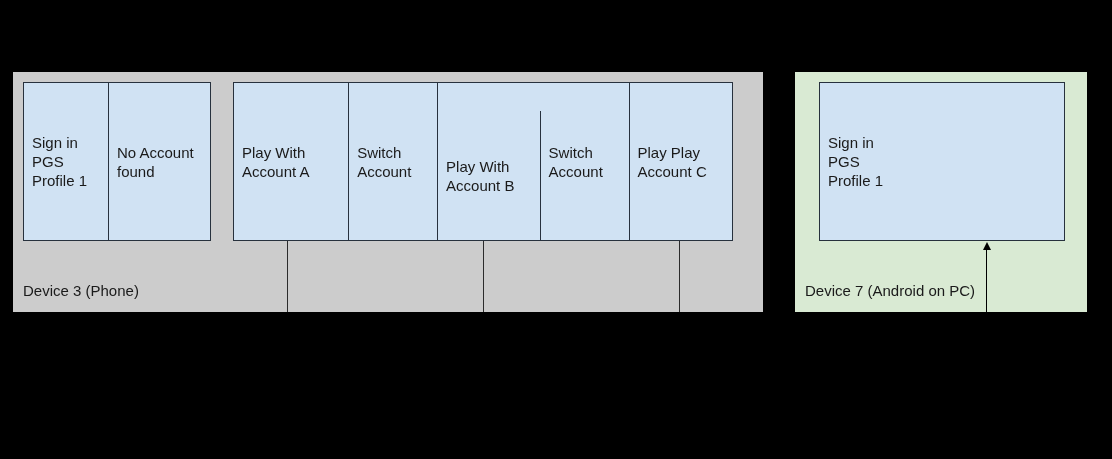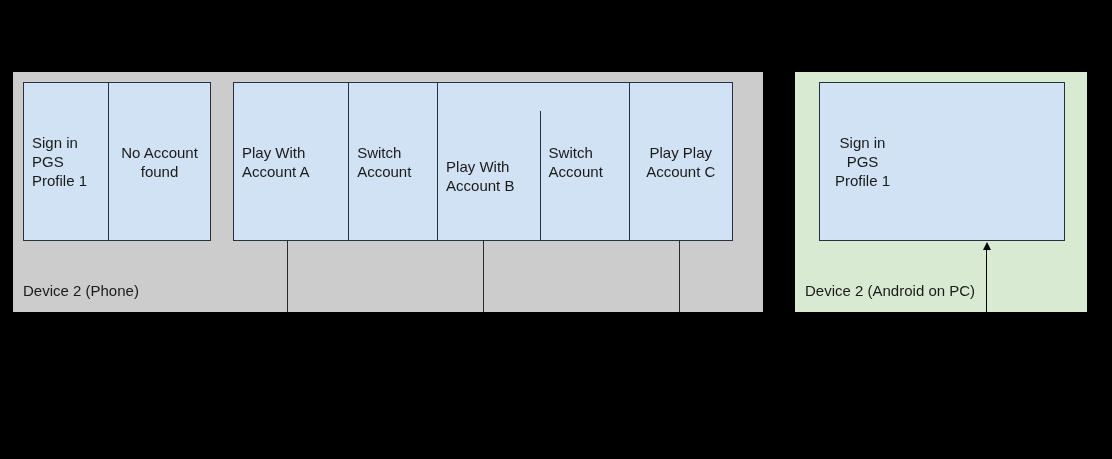--- a/index.html
+++ b/index.html
@@ -76,21 +76,20 @@
     align-items: center;
     justify-content: flex-start;
     padding: 0 8px;
     border-right: 1px solid #27313d;
     font-size: 15px;
     line-height: 19px;
     color: #1a1a1a;
   }
   .boxgroup .cell:last-child {
     border-right: none;
-    text-align: center;
   }
   .boxgroup .cell.center {
     justify-content: center;
     text-align: center;
   }
 
   
   .group-1 { left: 23px; width: 188px; }
   .group-1 .c0 { width: 85px; }
   .group-1 .c1 { width: 101px; }
@@ -125,25 +124,25 @@
 </style>
 </head>
 <body>
 
 <div class="canvas">
 
   <div class="panel panel-phone">
     <div class="lifeline" style="left:274px; top:168px; height:72px;"></div>
     <div class="lifeline" style="left:470px; top:168px; height:72px;"></div>
     <div class="lifeline" style="left:666px; top:168px; height:72px;"></div>
-    <div class="panel-label">Device 2 (Phone)</div>
+    <div class="panel-label">Device 3 (Phone)</div>
   </div>
 
   <div class="panel panel-pc">
-    <div class="panel-label">Device 2 (Android on PC)</div>
+    <div class="panel-label">Device 7 (Android on PC)</div>
   </div>
 
   <div class="boxgroup group-1">
     <div class="cell c0">Sign in PGS Profile 1</div>
     <div class="cell c1">No Account found</div>
   </div>
 
   <div class="boxgroup group-2">
     <div class="cell c0">Play With Account A</div>
     <div class="cell c1">Switch Account</div>

